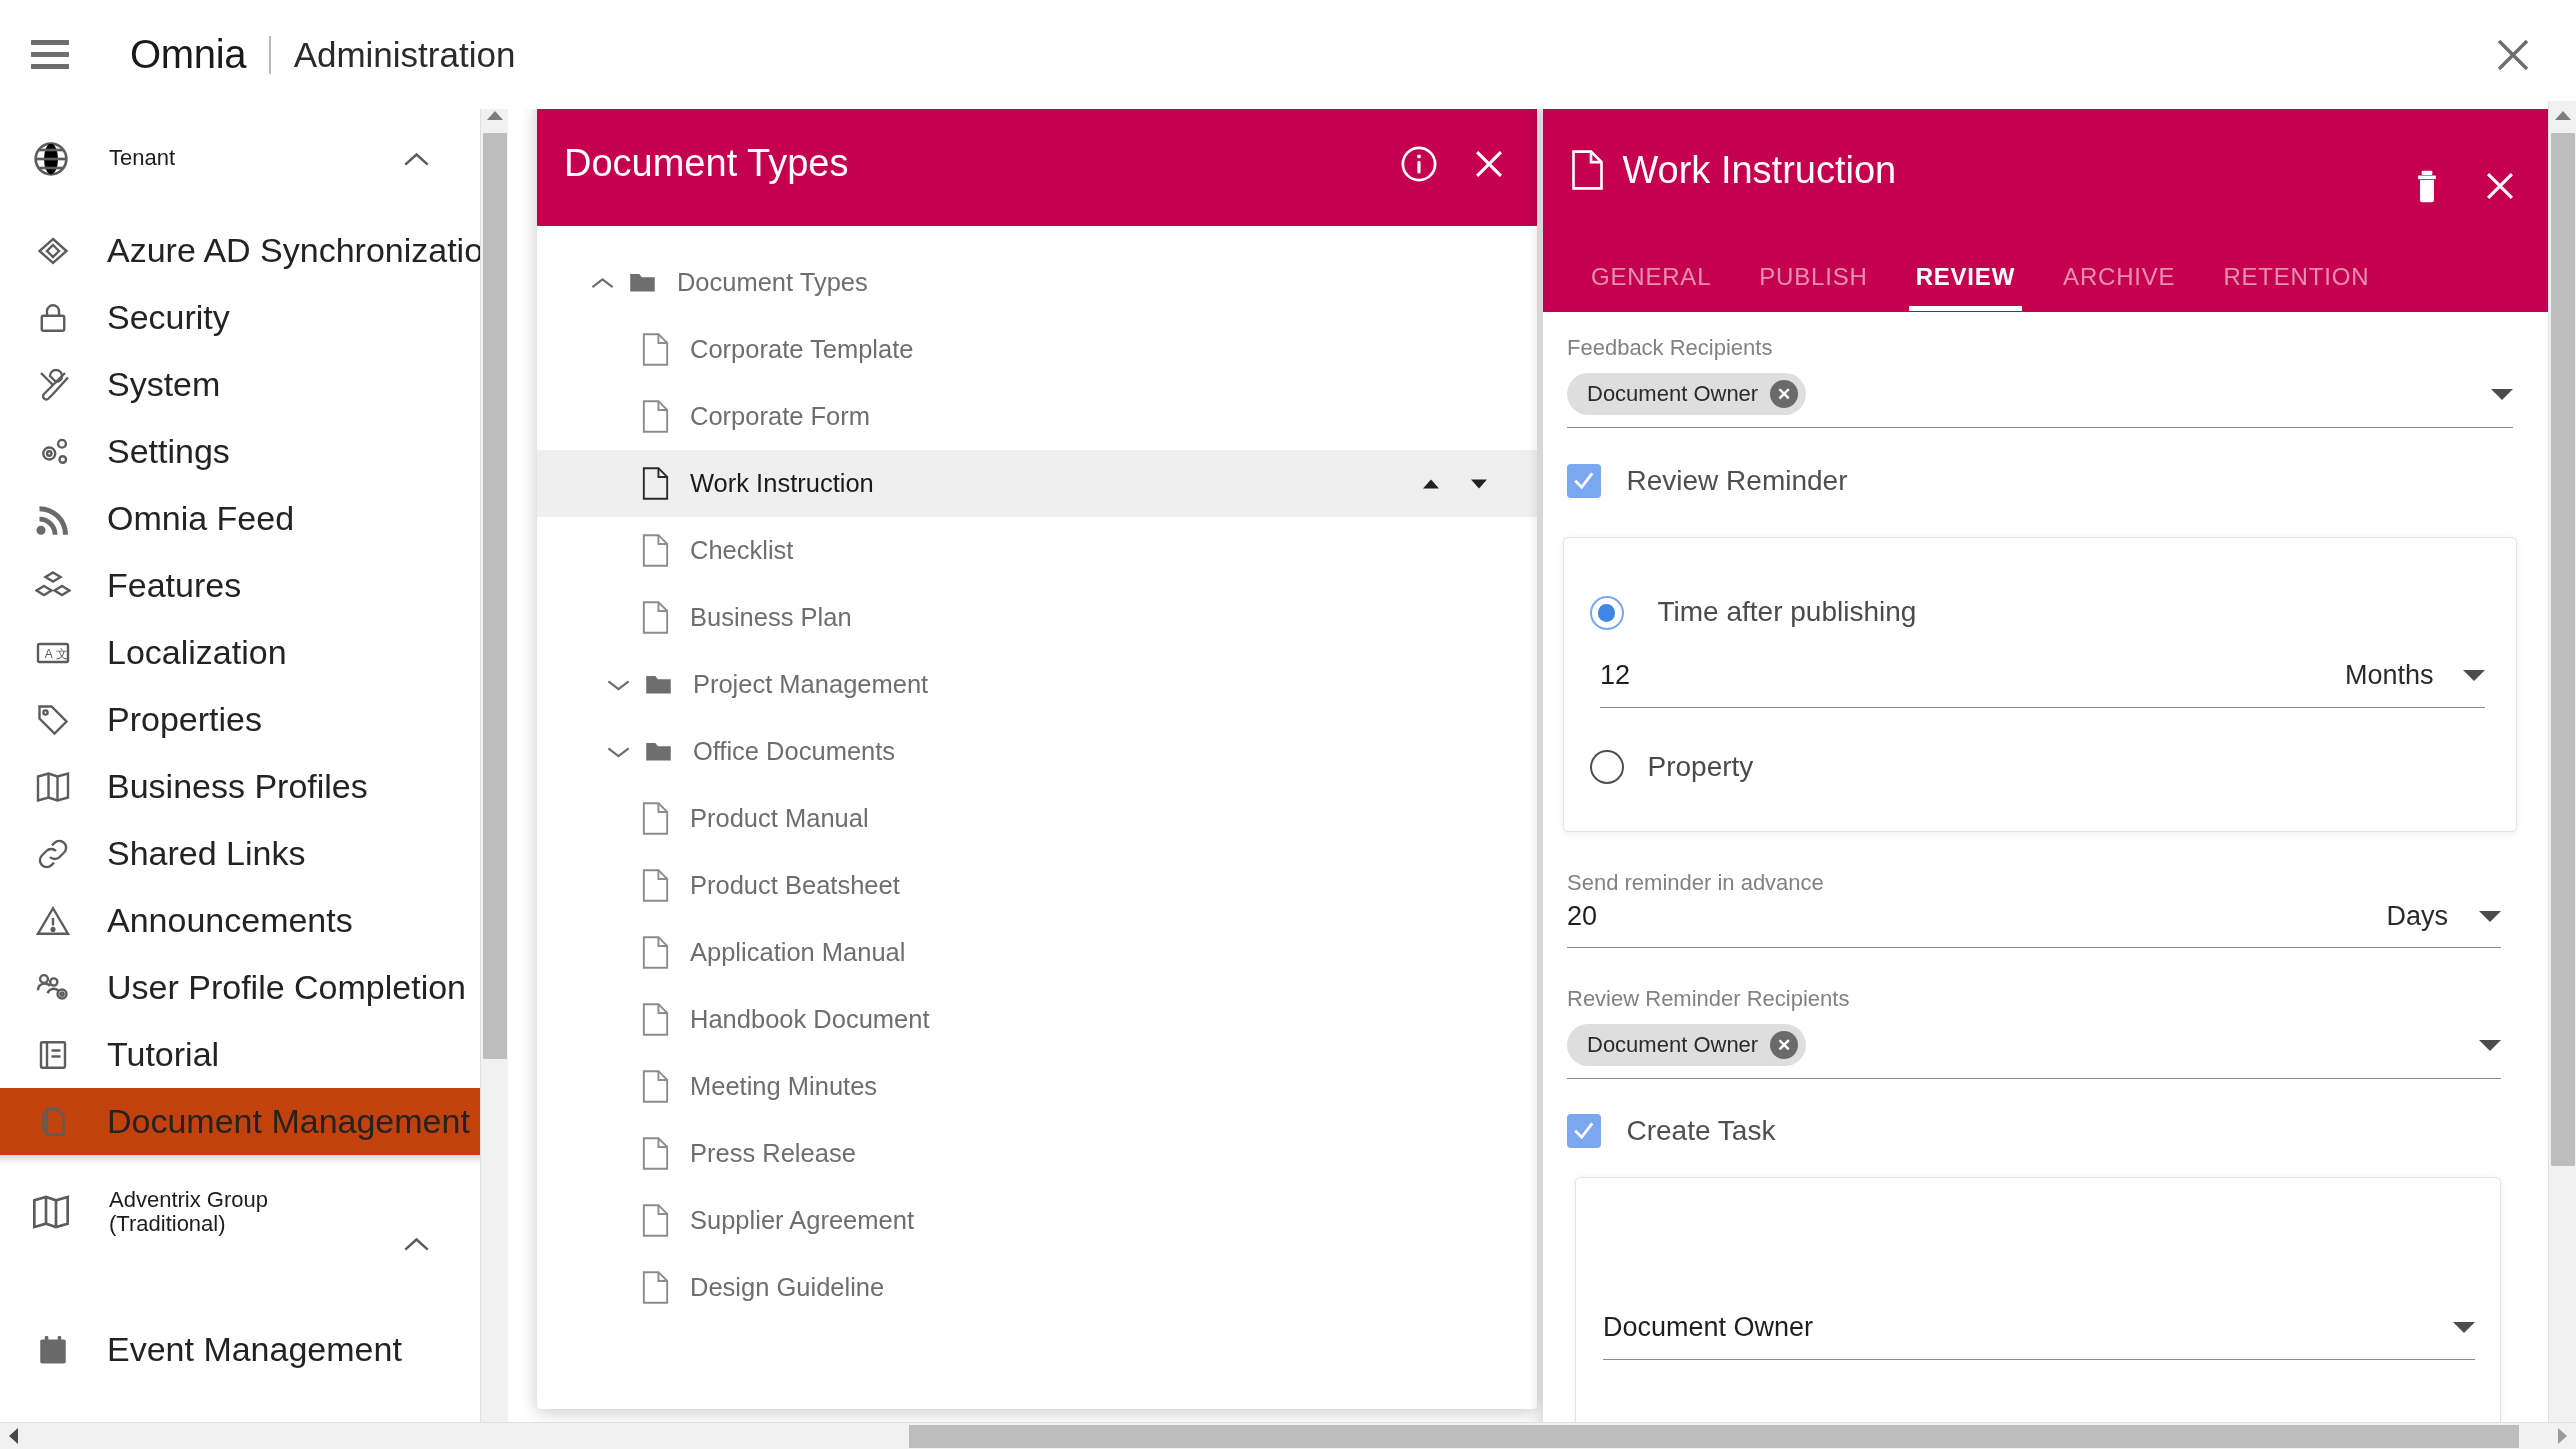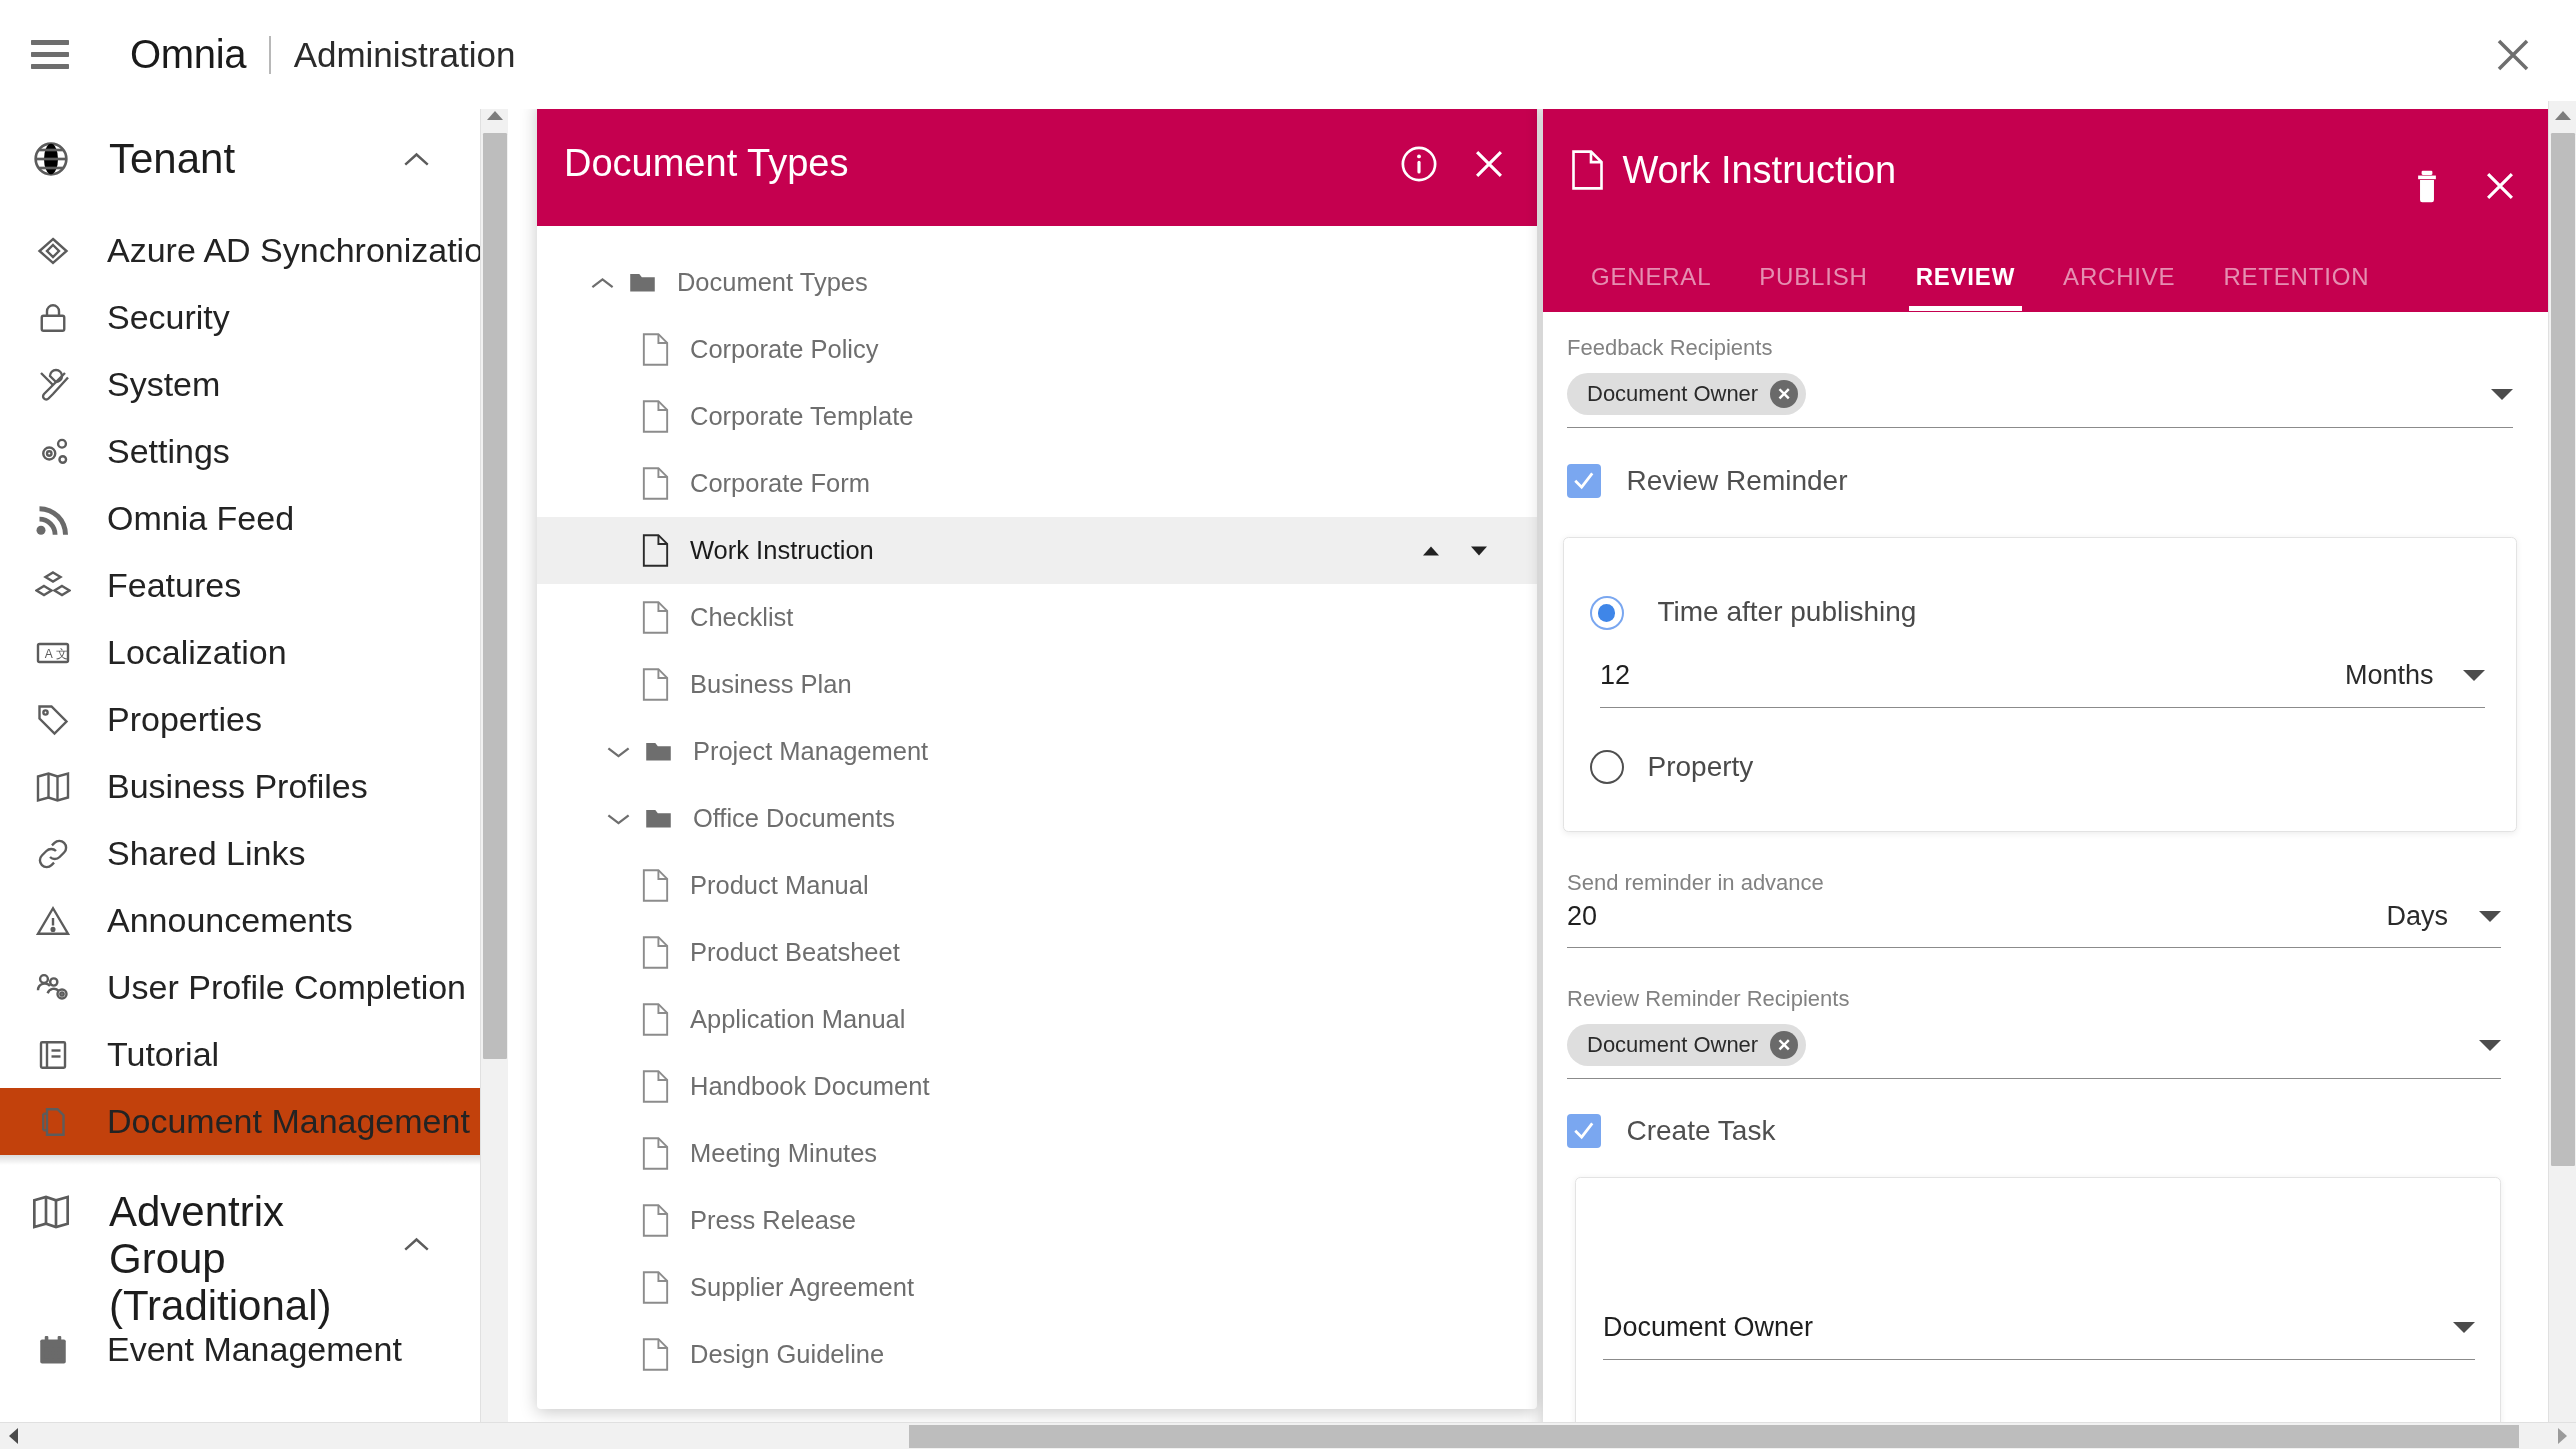--- a/index.html
+++ b/index.html
@@ -48,21 +48,21 @@
     background: #ffffff;
     overflow: hidden;
   }
   .sb-group-head {
     display: flex; align-items: center;
     height: 99px;
     padding-left: 31px;
     position: relative;
   }
   .sb-group-head .sb-icon { width: 40px; height: 40px; margin-right: 38px; flex: 0 0 40px; }
-  .sb-group-title { font-size: 42px; color: #1d1d1d; line-height: 1.12; }
+  .sb-group-title { font-size: 22px; color: #1d1d1d; line-height: 1.12; }
   .sb-chevron {
     position: absolute; right: 50px; top: 50%; transform: translateY(-50%);
     width: 27px; height: 17.4px;
   }
   .sb-item {
     display: flex; align-items: center;
     height: 67px;
     padding-left: 35px;
     cursor: pointer;
   }
@@ -554,29 +554,20 @@
       </div>
       <div class="tree-ico" style="margin-left:9.4px">
         <svg viewBox="0 0 24 24">
             <path d="M2.5 5.5 h7 l2 2.4 h10 v11 h-19 z" fill="#6e6e6e" stroke="none"></path>
             <path d="M14.5 5.5 h0.01" fill="none"></path>
           </svg>
       </div>
       <div class="tree-label">Document Types</div>
     </div>
 
-    <div class="tree-row lvl-1">
-      <div class="tree-ico">
-        <svg viewBox="0 0 20 24">
-            <path d="M2 1.5 h10 l6 6 V22.5 H2 Z" fill="none" stroke="#8c8c8c" stroke-width="1.3"></path>
-            <path d="M12 1.5 V7.5 h6" fill="none" stroke="#8c8c8c" stroke-width="1.3"></path>
-          </svg>
-      </div>
-      <div class="tree-label">Corporate Policy</div>
-    </div>
 
     <div class="tree-row lvl-1">
       <div class="tree-ico">
         <svg viewBox="0 0 20 24">
             <path d="M2 1.5 h10 l6 6 V22.5 H2 Z" fill="none" stroke="#8c8c8c" stroke-width="1.3"></path>
             <path d="M12 1.5 V7.5 h6" fill="none" stroke="#8c8c8c" stroke-width="1.3"></path>
           </svg>
       </div>
       <div class="tree-label">Corporate Template</div>
     </div>

